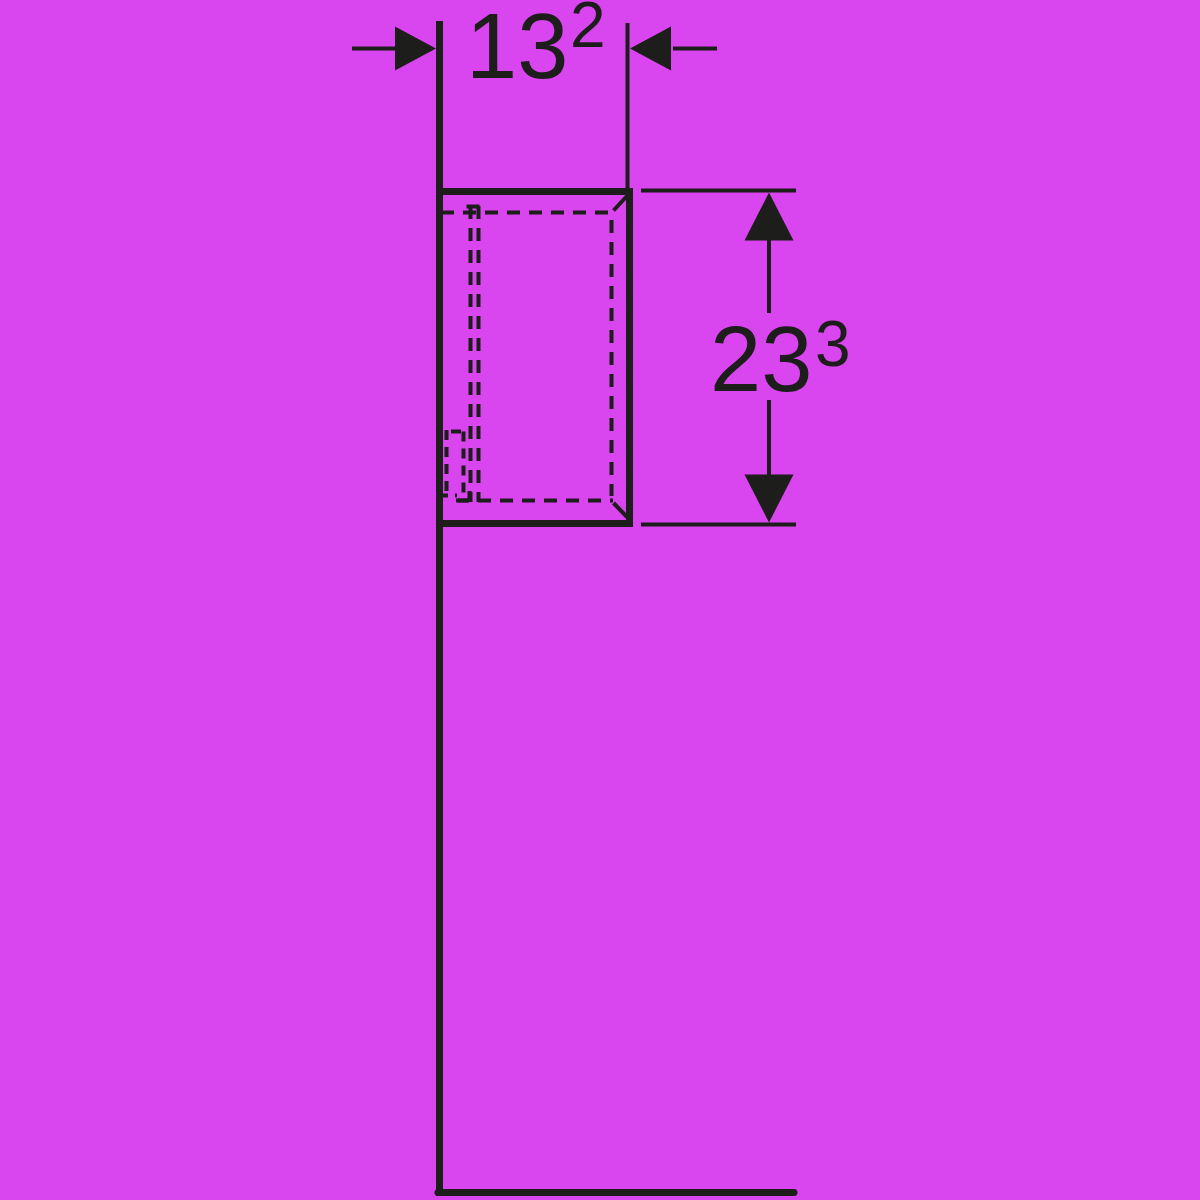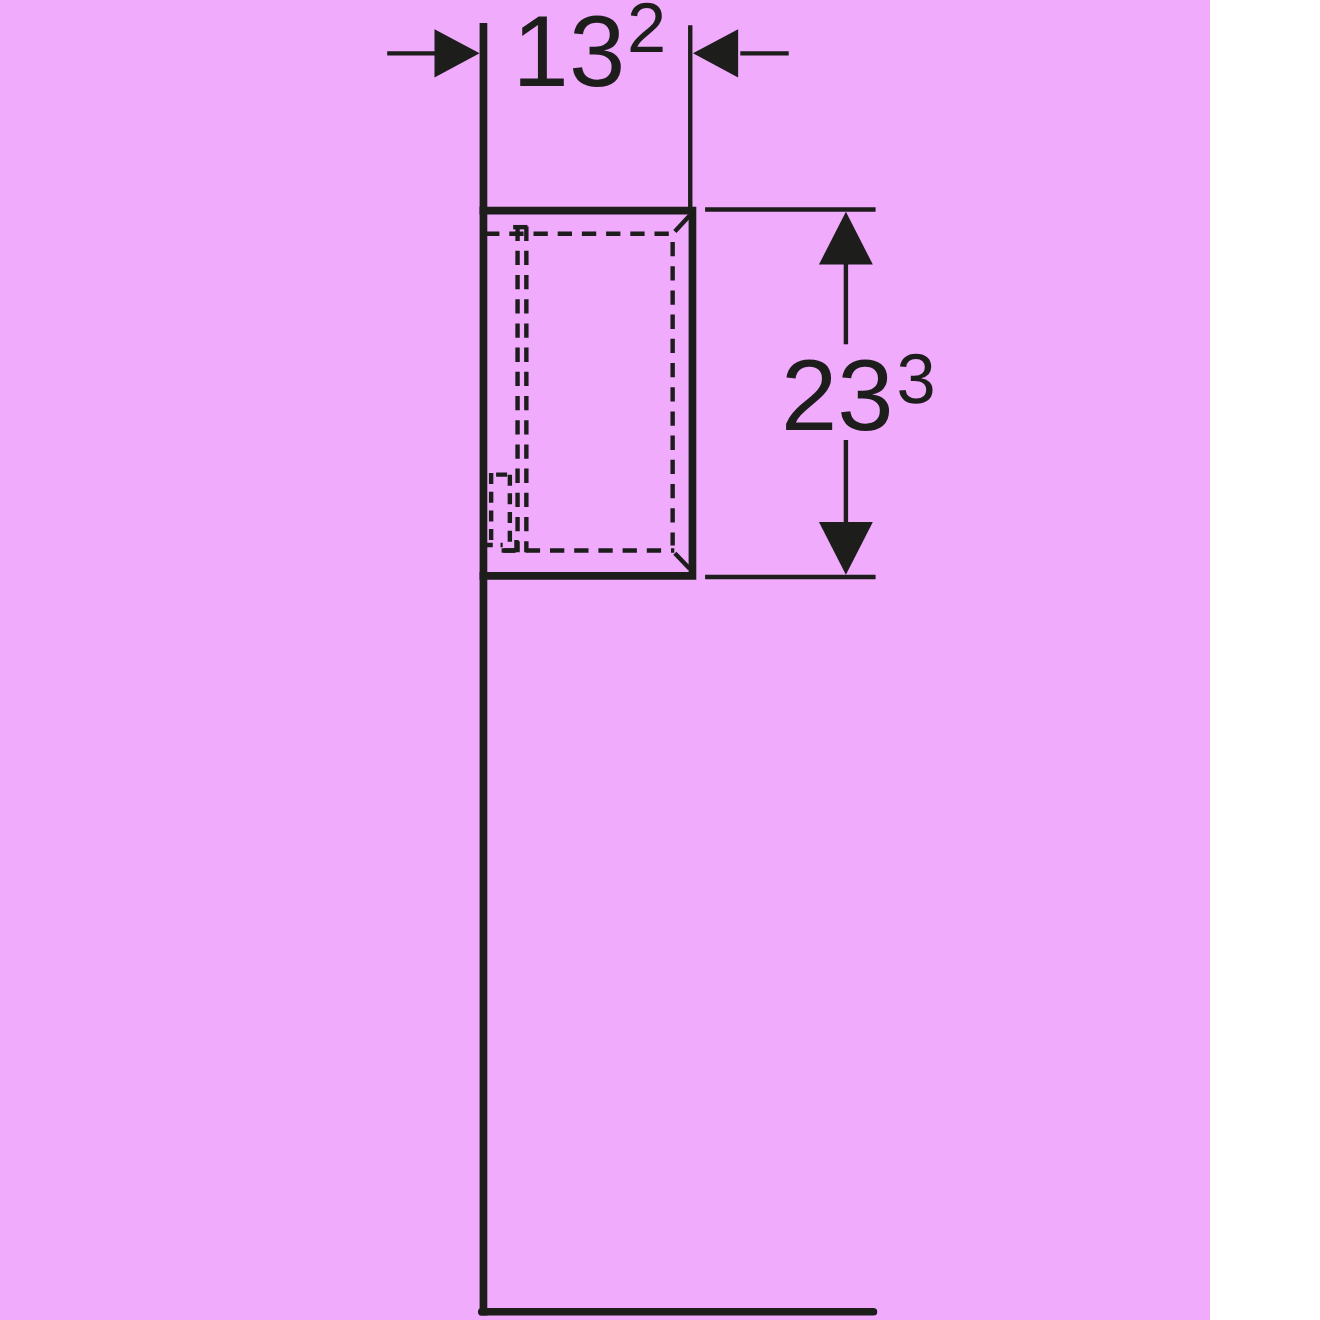--- a/index.html
+++ b/index.html
@@ -5,23 +5,23 @@
   html, body {
     margin: 0;
     padding: 0;
     background: #ffffff;
     width: 1200px;
     height: 1200px;
     overflow: hidden;
   }
   .stage {
     position: relative;
-    width: 1100px;
+    width: 1200px;
     height: 1200px;
-    background: #f0abfc;
+    background: #d946ef;
   }
   svg {
     display: block;
     width: 1200px;
     height: 1200px;
   }
   text {
     font-family: "Liberation Sans", "DejaVu Sans", sans-serif;
     fill: #1d1d1b;
   }

